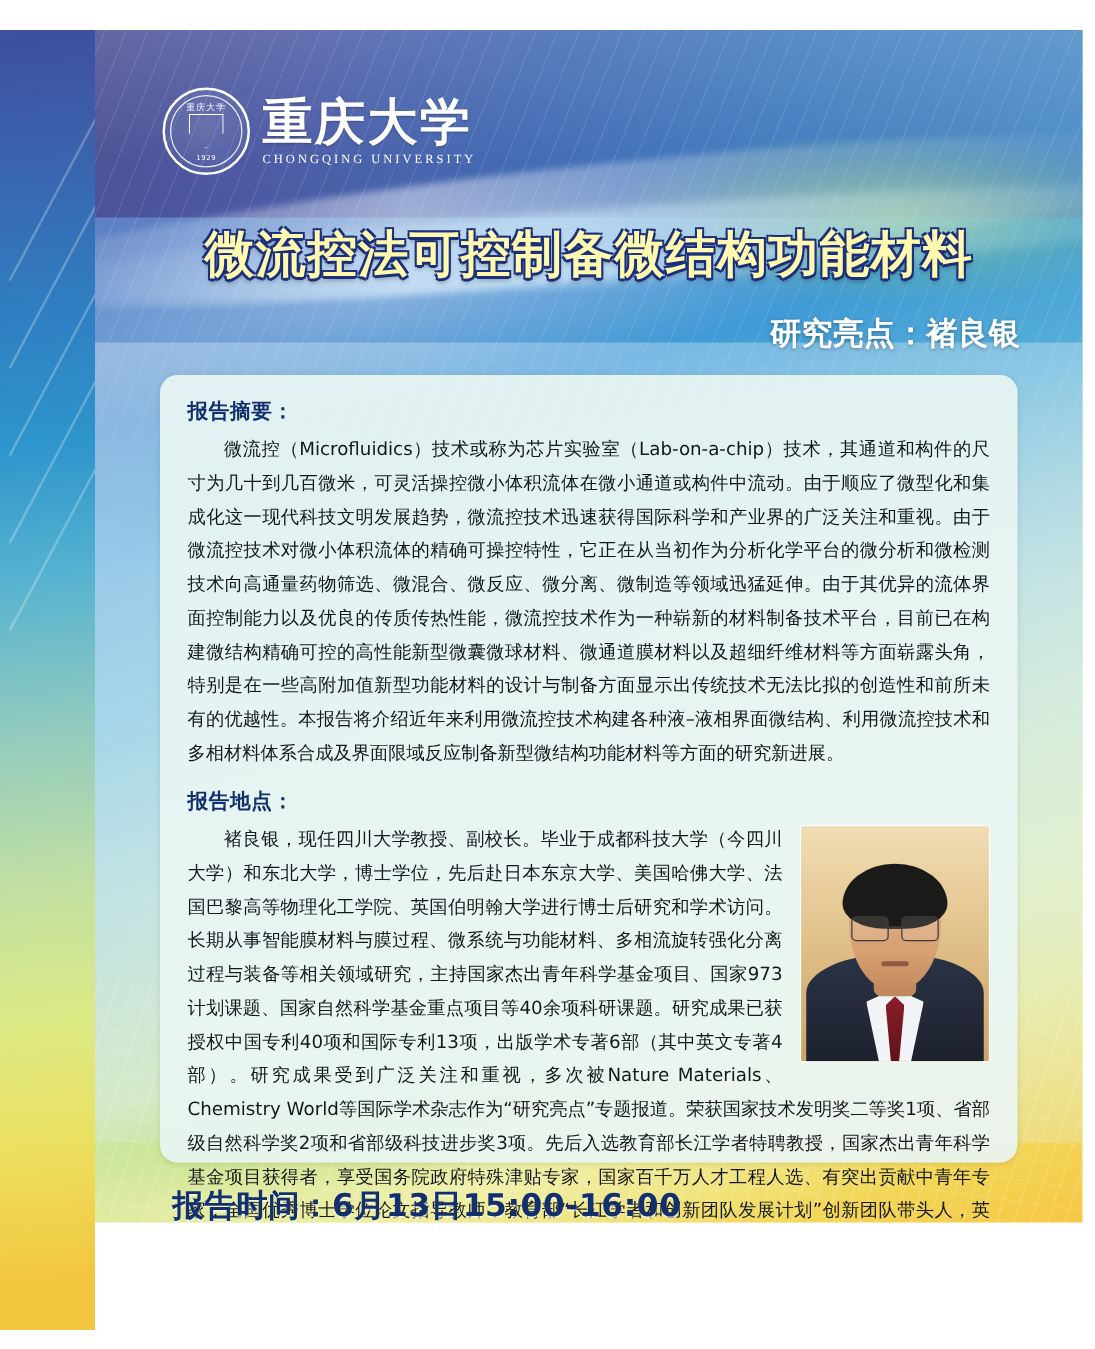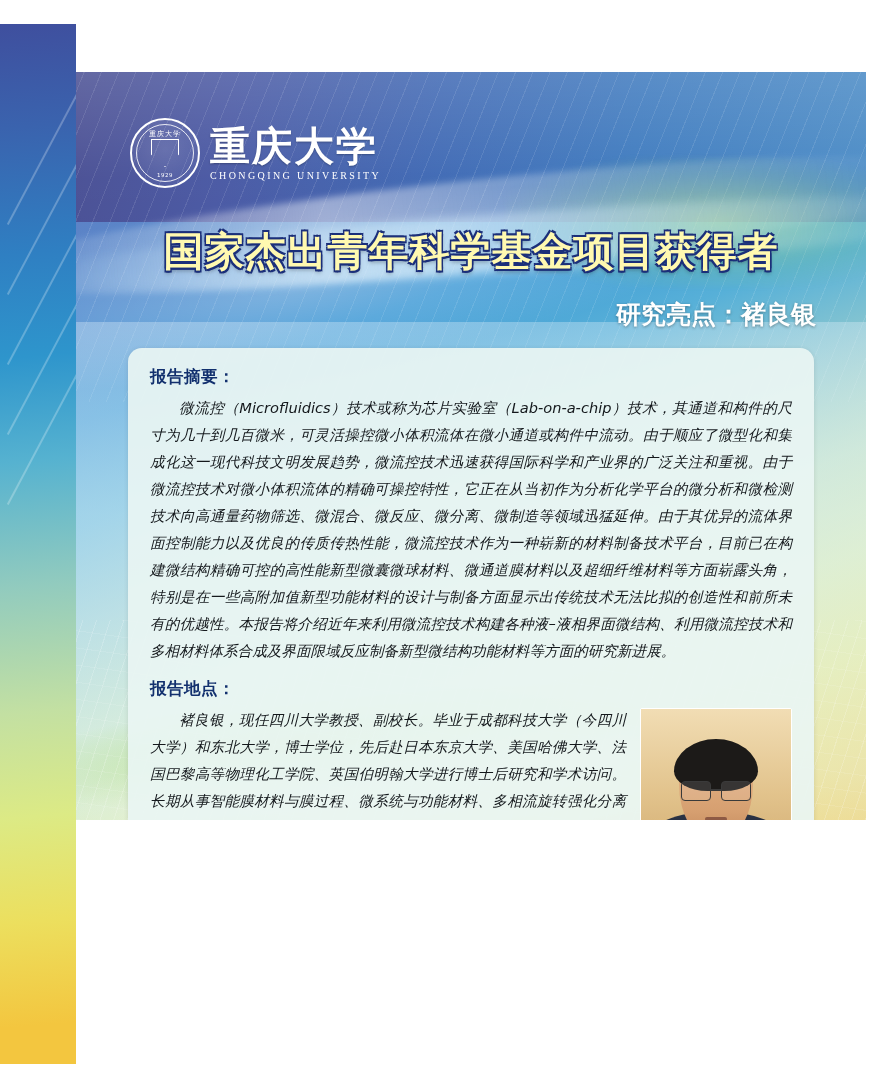--- a/index.html
+++ b/index.html
@@ -16,24 +16,23 @@
     height: 1079px;
     overflow: hidden;
     background: #ffffff;
   }
   
   .poster-inner {
     position: absolute;
     left: 76px;
     top: 24px;
     width: 790px;
-    height: 748px;
+    height: 954px;
     overflow: hidden;
     background: linear-gradient(160deg, #6b74b8 0%, #5f7fc4 12%, #4f8ccf 24%, #3f9ad6 34%, #57b0d8 44%, #8fc9cf 54%, #bfe0c0 64%, #d9eaa8 74%, #e9e87e 84%, #f2d95a 92%, #f6c845 100%);
-    margin-top: 48px;
   }
   
   .left-strip {
     position: absolute;
     left: 0;
     top: 24px;
     width: 76px;
     height: 1040px;
     background: linear-gradient(175deg, #3f4f9e 0%, #3a63ae 10%, #2f7fc2 22%, #2e95cc 32%, #56b2d0 42%, #92cbbe 54%, #c3e0a2 66%, #dcea85 76%, #ecdf5e 86%, #f3c63f 96%);
     overflow: hidden;
@@ -202,21 +201,20 @@
     letter-spacing: .5px;
   }
   .sec-head.second { margin-top: 14px; }
   .body-text {
     font-size: 14.6px;
     line-height: 27px;
     color: #14181c;
     text-align: justify;
     text-justify: inter-ideograph;
     text-indent: 2em;
-    font-style: italic;
   }
   .bio-wrap { position: relative; }
   .portrait {
     float: right;
     width: 150px;
     height: 188px;
     margin: 2px 0 4px 14px;
     border: 1px solid #ffffff;
     border-radius: 2px;
     overflow: hidden;
@@ -339,21 +337,21 @@
         <div class="seal-top">重庆大学</div>
         <div class="seal-mid"></div>
         <div class="seal-bot">1929</div>
       </div>
       <div class="logo-text">
         <div class="logo-cn">重庆大学</div>
         <div class="logo-en">CHONGQING UNIVERSITY</div>
       </div>
     </div>
 
-    <div class="main-title">国家杰出青年科学基金项目获得者</div>
+    <div class="main-title">微流控法可控制备微结构功能材料</div>
     <div class="speaker-line">研究亮点：褚良银</div>
 
     <div class="card">
       <div class="sec-head">报告摘要：</div>
       <div class="body-text">微流控（Microfluidics）技术或称为芯片实验室（Lab-on-a-chip）技术，其通道和构件的尺寸为几十到几百微米，可灵活操控微小体积流体在微小通道或构件中流动。由于顺应了微型化和集成化这一现代科技文明发展趋势，微流控技术迅速获得国际科学和产业界的广泛关注和重视。由于微流控技术对微小体积流体的精确可操控特性，它正在从当初作为分析化学平台的微分析和微检测技术向高通量药物筛选、微混合、微反应、微分离、微制造等领域迅猛延伸。由于其优异的流体界面控制能力以及优良的传质传热性能，微流控技术作为一种崭新的材料制备技术平台，目前已在构建微结构精确可控的高性能新型微囊微球材料、微通道膜材料以及超细纤维材料等方面崭露头角，特别是在一些高附加值新型功能材料的设计与制备方面显示出传统技术无法比拟的创造性和前所未有的优越性。本报告将介绍近年来利用微流控技术构建各种液–液相界面微结构、利用微流控技术和多相材料体系合成及界面限域反应制备新型微结构功能材料等方面的研究新进展。</div>
 
       <div class="sec-head second">报告地点：</div>
       <div class="bio-wrap">
         <div class="portrait">
           <div class="pbg"></div>

